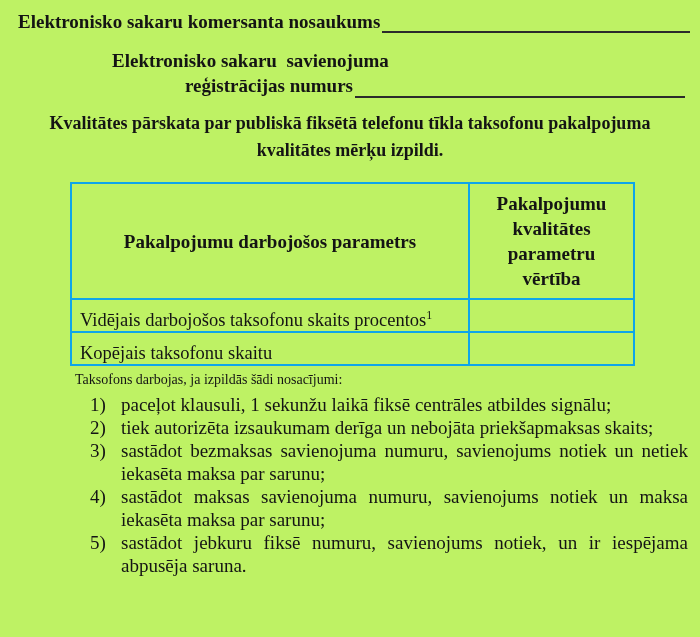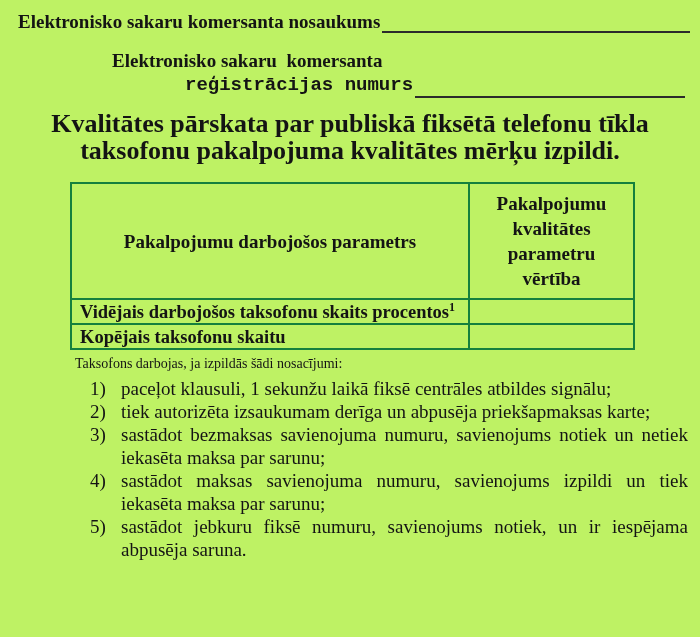--- a/index.html
+++ b/index.html
@@ -37,65 +37,64 @@
   }
   .reg-line1 {
     margin-left: 112px;
     white-space: pre-wrap;
   }
   .reg-line2 {
     display: flex;
     align-items: flex-end;
     margin-left: 185px;
     margin-right: 15px;
-    font-family: Liberation Mono, monospace;
   }
 
   
   .title {
     margin-top: 12px;
     padding: 0 14px;
     text-align: center;
-    font-size: 26px;
+    font-size: 18px;
     font-weight: bold;
     line-height: 27px;
   }
 
   
   table.qtable {
     margin: 18px 0 0 70px;
     width: 563px;
     border-collapse: collapse;
     table-layout: fixed;
   }
   table.qtable col.c1 { width: 398px; }
   table.qtable col.c2 { width: 165px; }
   table.qtable th, table.qtable td {
-    border: 2px solid #15803d;
+    border: 2px solid #0ea5e9;
   }
   table.qtable thead th {
     height: 116px;
     font-size: 19px;
     font-weight: bold;
     text-align: center;
     vertical-align: middle;
     line-height: 25px;
   }
   .vh-inner {
     display: inline-block;
     width: 125px;
   }
   table.qtable tbody td {
     height: 22px;
     font-size: 18.5px;
     line-height: 21px;
     vertical-align: middle;
     white-space: nowrap;
   }
-  td.param-cell { padding: 2px 2px 0 8px; font-weight: bold; }
+  td.param-cell { padding: 10px 2px 0 8px; }
   sup.tbl-sup { font-size: 12px; line-height: 0; }
 
   
   .fn-para {
     margin: 24px 10px 0 4px;
     font-size: 19px;
     line-height: 27px;
     text-align: justify;
     text-indent: 52px;
   }
@@ -125,21 +124,21 @@
 <body>
 
 <div class="page">
 
   <div class="line1">
     <span>Elektronisko sakaru komersanta nosaukums</span>
     <span class="fill"></span>
   </div>
 
   <div class="reg-block">
-    <div class="reg-line1">Elektronisko sakaru  komersanta</div>
+    <div class="reg-line1">Elektronisko sakaru  savienojuma</div>
     <div class="reg-line2">
       <span>reģistrācijas numurs</span>
       <span class="fill"></span>
     </div>
   </div>
 
   <div class="title">Kvalitātes pārskata par publiskā fiksētā telefonu tīkla taksofonu pakalpojuma kvalitātes mērķu izpildi.</div>
 
   <table class="qtable">
     <colgroup>
@@ -169,29 +168,29 @@
 
   <div class="fn-intro">Taksofons darbojas, ja izpildās šādi nosacījumi:</div>
 
   <div class="fn-list">
     <div class="fn-item">
       <span class="fn-num">1)</span>
       <span class="fn-text">paceļot klausuli, 1 sekunžu laikā fiksē centrāles atbildes signālu;</span>
     </div>
     <div class="fn-item">
       <span class="fn-num">2)</span>
-      <span class="fn-text">tiek autorizēta izsaukumam derīga un abpusēja priekšapmaksas karte;</span>
+      <span class="fn-text">tiek autorizēta izsaukumam derīga un nebojāta priekšapmaksas skaits;</span>
     </div>
     <div class="fn-item">
       <span class="fn-num">3)</span>
       <span class="fn-text">sastādot bezmaksas savienojuma numuru, savienojums notiek un netiek iekasēta maksa par sarunu;</span>
     </div>
     <div class="fn-item">
       <span class="fn-num">4)</span>
-      <span class="fn-text">sastādot maksas savienojuma numuru, savienojums izpildi un tiek iekasēta maksa par sarunu;</span>
+      <span class="fn-text">sastādot maksas savienojuma numuru, savienojums notiek un maksa iekasēta maksa par sarunu;</span>
     </div>
     <div class="fn-item">
       <span class="fn-num">5)</span>
       <span class="fn-text">sastādot jebkuru fiksē numuru, savienojums notiek, un ir iespējama abpusēja saruna.</span>
     </div>
   </div>
 
 </div>
 
 </body></html>

